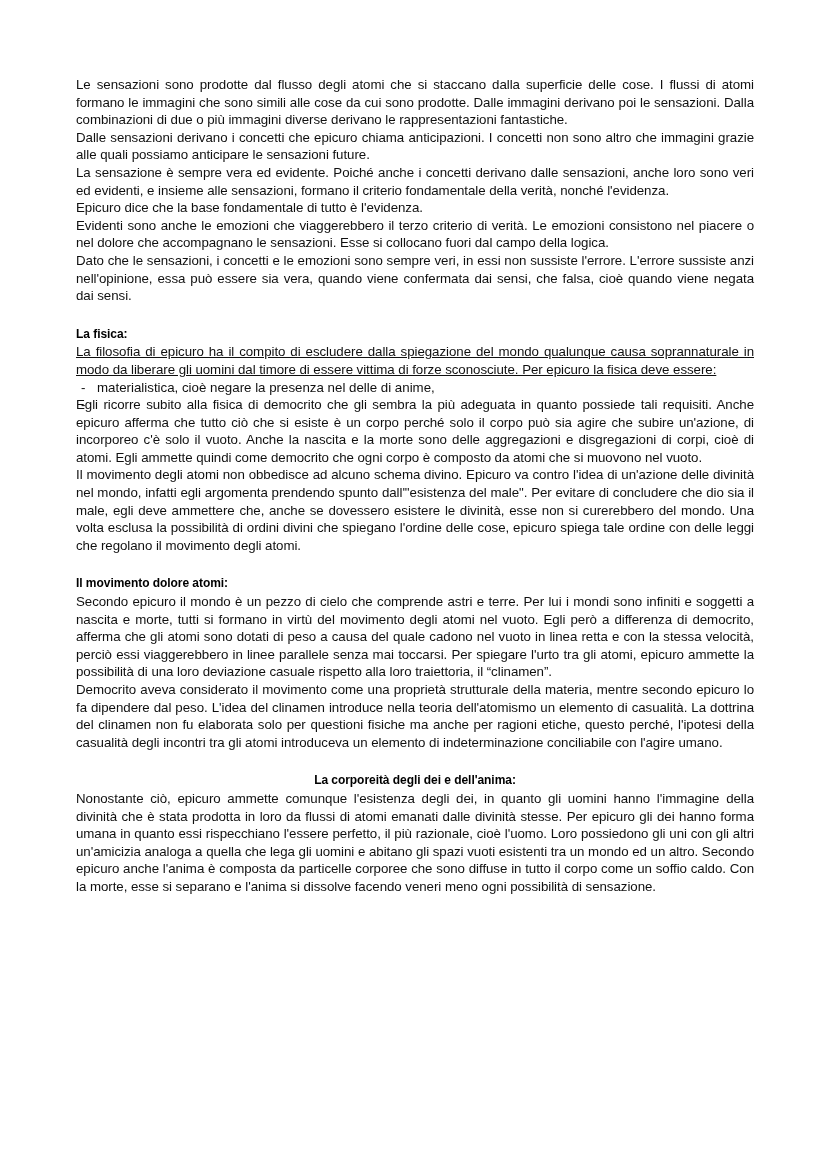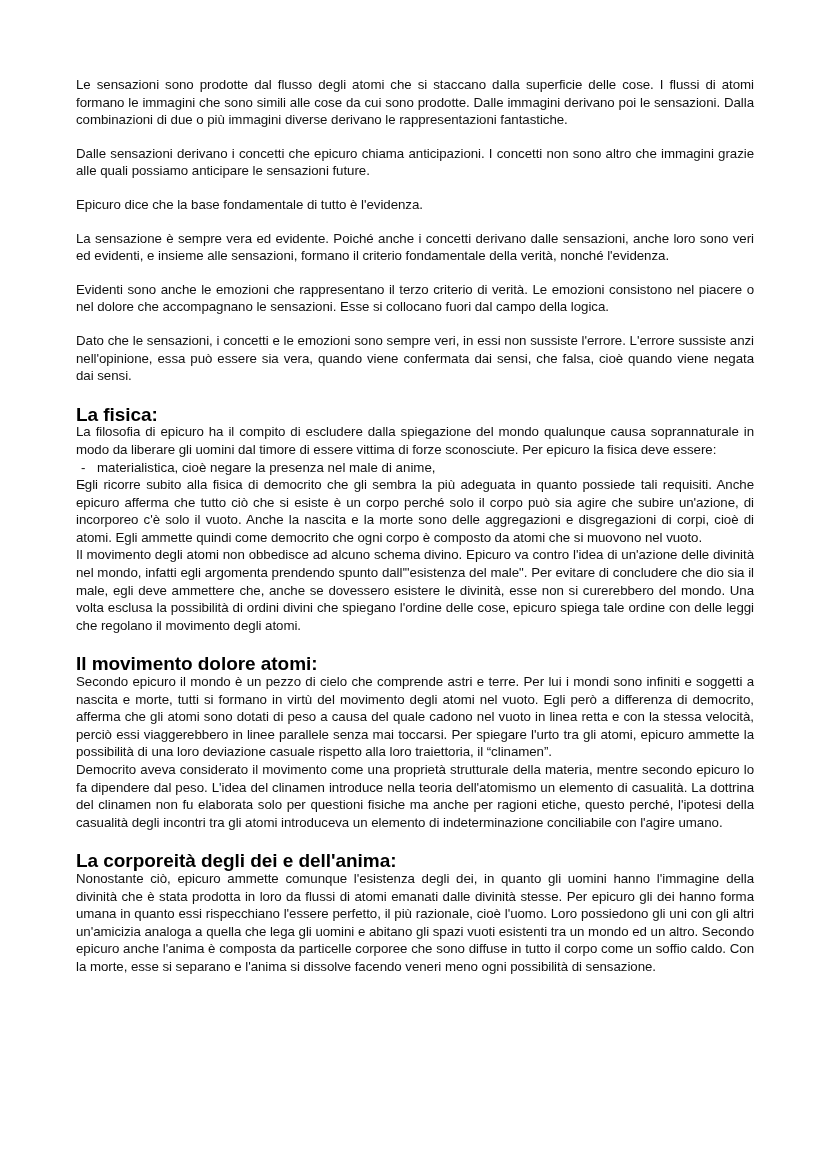--- a/index.html
+++ b/index.html
@@ -38,30 +38,30 @@
     line-height: 17.6px;
     text-align: justify;
     text-justify: inter-word;
     letter-spacing: -0.05px;
     word-spacing: 0px;
     color: #101010;
   }
 
   
   .block .para + .para {
-    margin-top: 16px;
+    margin-top: 0;
   }
 
   .gap-lg {
     height: 21px;
   }
 
   .heading {
     margin: 0;
-    font-size: 19px;
+    font-size: 12px;
     line-height: 17.6px;
     font-weight: bold;
     text-align: left;
     color: #000000;
     letter-spacing: -0.05px;
   }
 
   .bullet-list {
     margin: 0;
     padding: 0;
@@ -91,48 +91,48 @@
 </style>
 </head>
 <body style="background: rgb(255, 255, 255);">
 
 <div class="page scan" style="background: rgb(255, 255, 255);">
   <div class="content">
 
     <div class="block">
       <p class="para" style="color: rgb(16, 16, 16);">Le sensazioni sono prodotte dal flusso degli atomi che si staccano dalla superficie delle cose. I flussi di atomi formano le immagini che sono simili alle cose da cui sono prodotte. Dalle immagini derivano poi le sensazioni. Dalla combinazioni di due o più immagini diverse derivano le rappresentazioni fantastiche.</p>
       <p class="para" style="color: rgb(16, 16, 16);">Dalle sensazioni derivano i concetti che epicuro chiama anticipazioni. I concetti non sono altro che immagini grazie alle quali possiamo anticipare le sensazioni future.</p>
+      <p class="para" style="color: rgb(16, 16, 16);">La sensazione è sempre vera ed evidente. Poiché anche i concetti derivano dalle sensazioni, anche loro sono veri ed evidenti, e insieme alle sensazioni, formano il criterio fondamentale della verità, nonché l'evidenza.</p>
       <p class="para" style="color: rgb(16, 16, 16);">Epicuro dice che la base fondamentale di tutto è l'evidenza.</p>
-      <p class="para" style="color: rgb(16, 16, 16);">La sensazione è sempre vera ed evidente. Poiché anche i concetti derivano dalle sensazioni, anche loro sono veri ed evidenti, e insieme alle sensazioni, formano il criterio fondamentale della verità, nonché l'evidenza.</p>
-      <p class="para" style="color: rgb(16, 16, 16);">Evidenti sono anche le emozioni che rappresentano il terzo criterio di verità. Le emozioni consistono nel piacere o nel dolore che accompagnano le sensazioni. Esse si collocano fuori dal campo della logica.</p>
+      <p class="para" style="color: rgb(16, 16, 16);">Evidenti sono anche le emozioni che viaggerebbero il terzo criterio di verità. Le emozioni consistono nel piacere o nel dolore che accompagnano le sensazioni. Esse si collocano fuori dal campo della logica.</p>
       <p class="para" style="color: rgb(16, 16, 16);">Dato che le sensazioni, i concetti e le emozioni sono sempre veri, in essi non sussiste l'errore. L'errore sussiste anzi nell'opinione, essa può essere sia vera, quando viene confermata dai sensi, che falsa, cioè quando viene negata dai sensi.</p>
     </div>
 
     <div class="gap-lg"></div>
 
     <h2 class="heading" style="color: rgb(0, 0, 0);">La fisica:</h2>
-    <p class="para" style="color: rgb(16, 16, 16);">La filosofia di epicuro ha il compito di escludere dalla spiegazione del mondo qualunque causa soprannaturale in modo da liberare gli uomini dal timore di essere vittima di forze sconosciute. Per epicuro la fisica deve essere:</p>
+    <p class="para" style="color: rgb(16, 16, 16); text-decoration: underline;">La filosofia di epicuro ha il compito di escludere dalla spiegazione del mondo qualunque causa soprannaturale in modo da liberare gli uomini dal timore di essere vittima di forze sconosciute. Per epicuro la fisica deve essere:</p>
 
     <ul class="bullet-list">
       <li class="bullet-item" style="color: rgb(16, 16, 16);">
-        <span class="dash">-</span><span>materialistica, cioè negare la presenza nel male di anime,</span>
+        <span class="dash">-</span><span>materialistica, cioè negare la presenza nel delle di anime,</span>
       </li>
       <li class="bullet-item" style="color: rgb(16, 16, 16);">
         <span class="dash">-</span>
       </li>
     </ul>
 
     <p class="para" style="color: rgb(16, 16, 16);">Egli ricorre subito alla fisica di democrito che gli sembra la più adeguata in quanto possiede tali requisiti. Anche epicuro afferma che tutto ciò che si esiste è un corpo perché solo il corpo può sia agire che subire un'azione, di incorporeo c'è solo il vuoto. Anche la nascita e la morte sono delle aggregazioni e disgregazioni di corpi, cioè di atomi. Egli ammette quindi come democrito che ogni corpo è composto da atomi che si muovono nel vuoto.</p>
     <p class="para" style="color: rgb(16, 16, 16);">Il movimento degli atomi non obbedisce ad alcuno schema divino. Epicuro va contro l'idea di un'azione delle divinità nel mondo, infatti egli argomenta prendendo spunto dall'"esistenza del male". Per evitare di concludere che dio sia il male, egli deve ammettere che, anche se dovessero esistere le divinità, esse non si curerebbero del mondo. Una volta esclusa la possibilità di ordini divini che spiegano l'ordine delle cose, epicuro spiega tale ordine con delle leggi che regolano il movimento degli atomi.</p>
 
     <div class="gap-lg"></div>
 
     <h3 class="heading" style="color: rgb(0, 0, 0);">Il movimento dolore atomi:</h3>
     <p class="para" style="color: rgb(16, 16, 16);">Secondo epicuro il mondo è un pezzo di cielo che comprende astri e terre. Per lui i mondi sono infiniti e soggetti a nascita e morte, tutti si formano in virtù del movimento degli atomi nel vuoto. Egli però a differenza di democrito, afferma che gli atomi sono dotati di peso a causa del quale cadono nel vuoto in linea retta e con la stessa velocità, perciò essi viaggerebbero in linee parallele senza mai toccarsi. Per spiegare l'urto tra gli atomi, epicuro ammette la possibilità di una loro deviazione casuale rispetto alla loro traiettoria, il “clinamen”.</p>
     <p class="para" style="color: rgb(16, 16, 16);">Democrito aveva considerato il movimento come una proprietà strutturale della materia, mentre secondo epicuro lo fa dipendere dal peso. L'idea del clinamen introduce nella teoria dell'atomismo un elemento di casualità. La dottrina del clinamen non fu elaborata solo per questioni fisiche ma anche per ragioni etiche, questo perché, l'ipotesi della casualità degli incontri tra gli atomi introduceva un elemento di indeterminazione conciliabile con l'agire umano.</p>
 
     <div class="gap-lg"></div>
 
-    <h3 class="heading" style="color: rgb(0, 0, 0);">La corporeità degli dei e dell'anima:</h3>
+    <h3 class="heading" style="color: rgb(0, 0, 0); text-align: center;">La corporeità degli dei e dell'anima:</h3>
     <p class="para" style="color: rgb(16, 16, 16);">Nonostante ciò, epicuro ammette comunque l'esistenza degli dei, in quanto gli uomini hanno l'immagine della divinità che è stata prodotta in loro da flussi di atomi emanati dalle divinità stesse. Per epicuro gli dei hanno forma umana in quanto essi rispecchiano l'essere perfetto, il più razionale, cioè l'uomo. Loro possiedono gli uni con gli altri un'amicizia analoga a quella che lega gli uomini e abitano gli spazi vuoti esistenti tra un mondo ed un altro. Secondo epicuro anche l'anima è composta da particelle corporee che sono diffuse in tutto il corpo come un soffio caldo. Con la morte, esse si separano e l'anima si dissolve facendo veneri meno ogni possibilità di sensazione.</p>
 
   </div>
 </div>
 
 </body></html>

